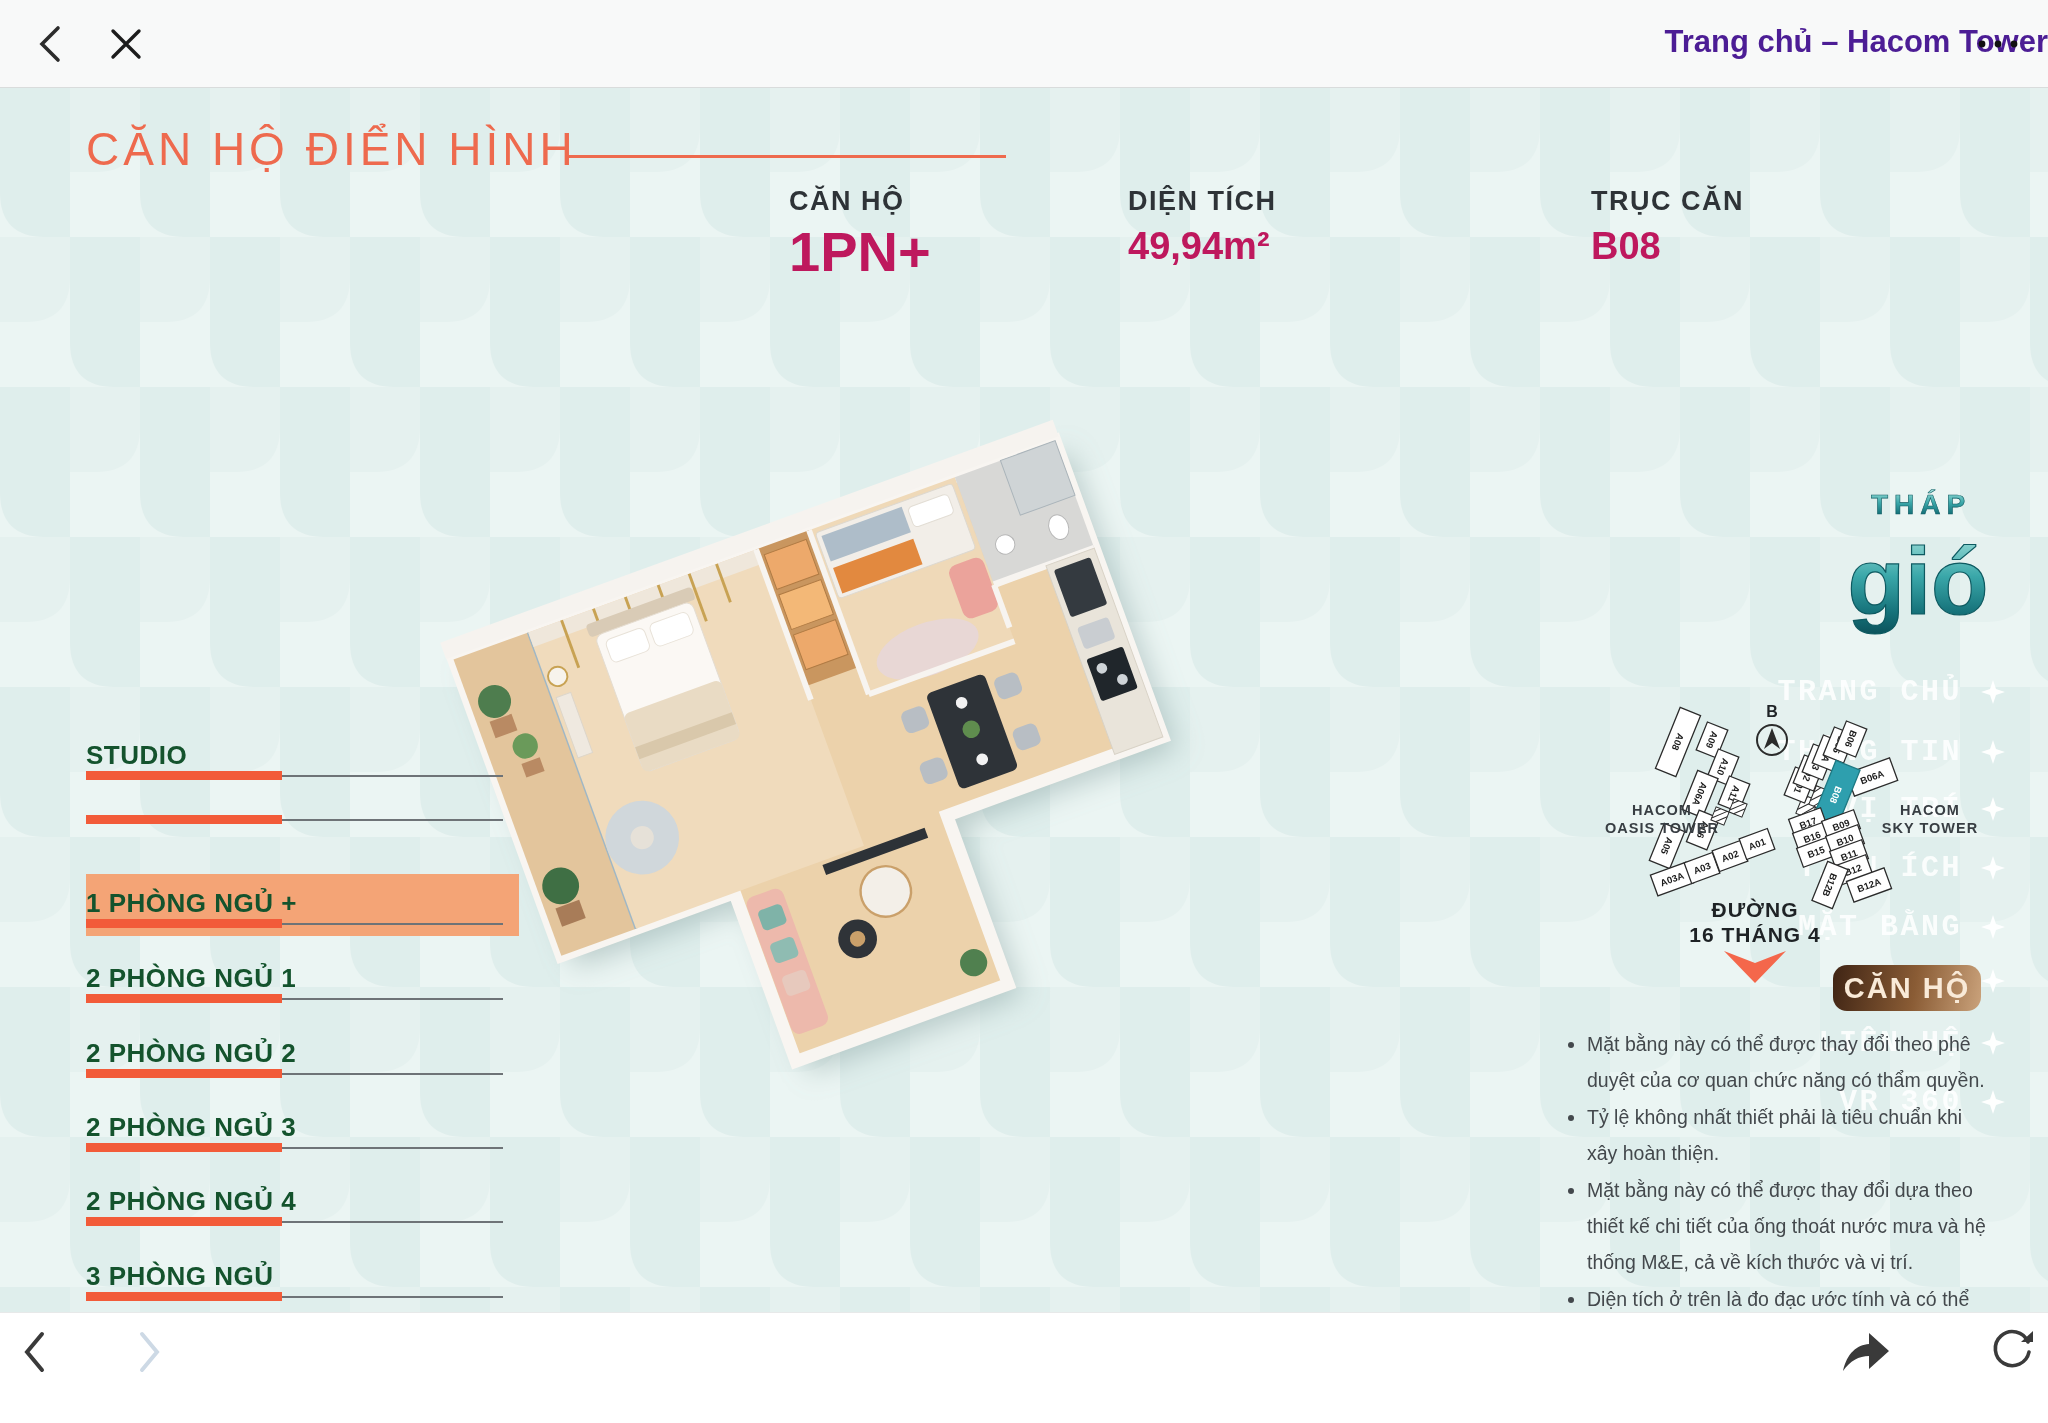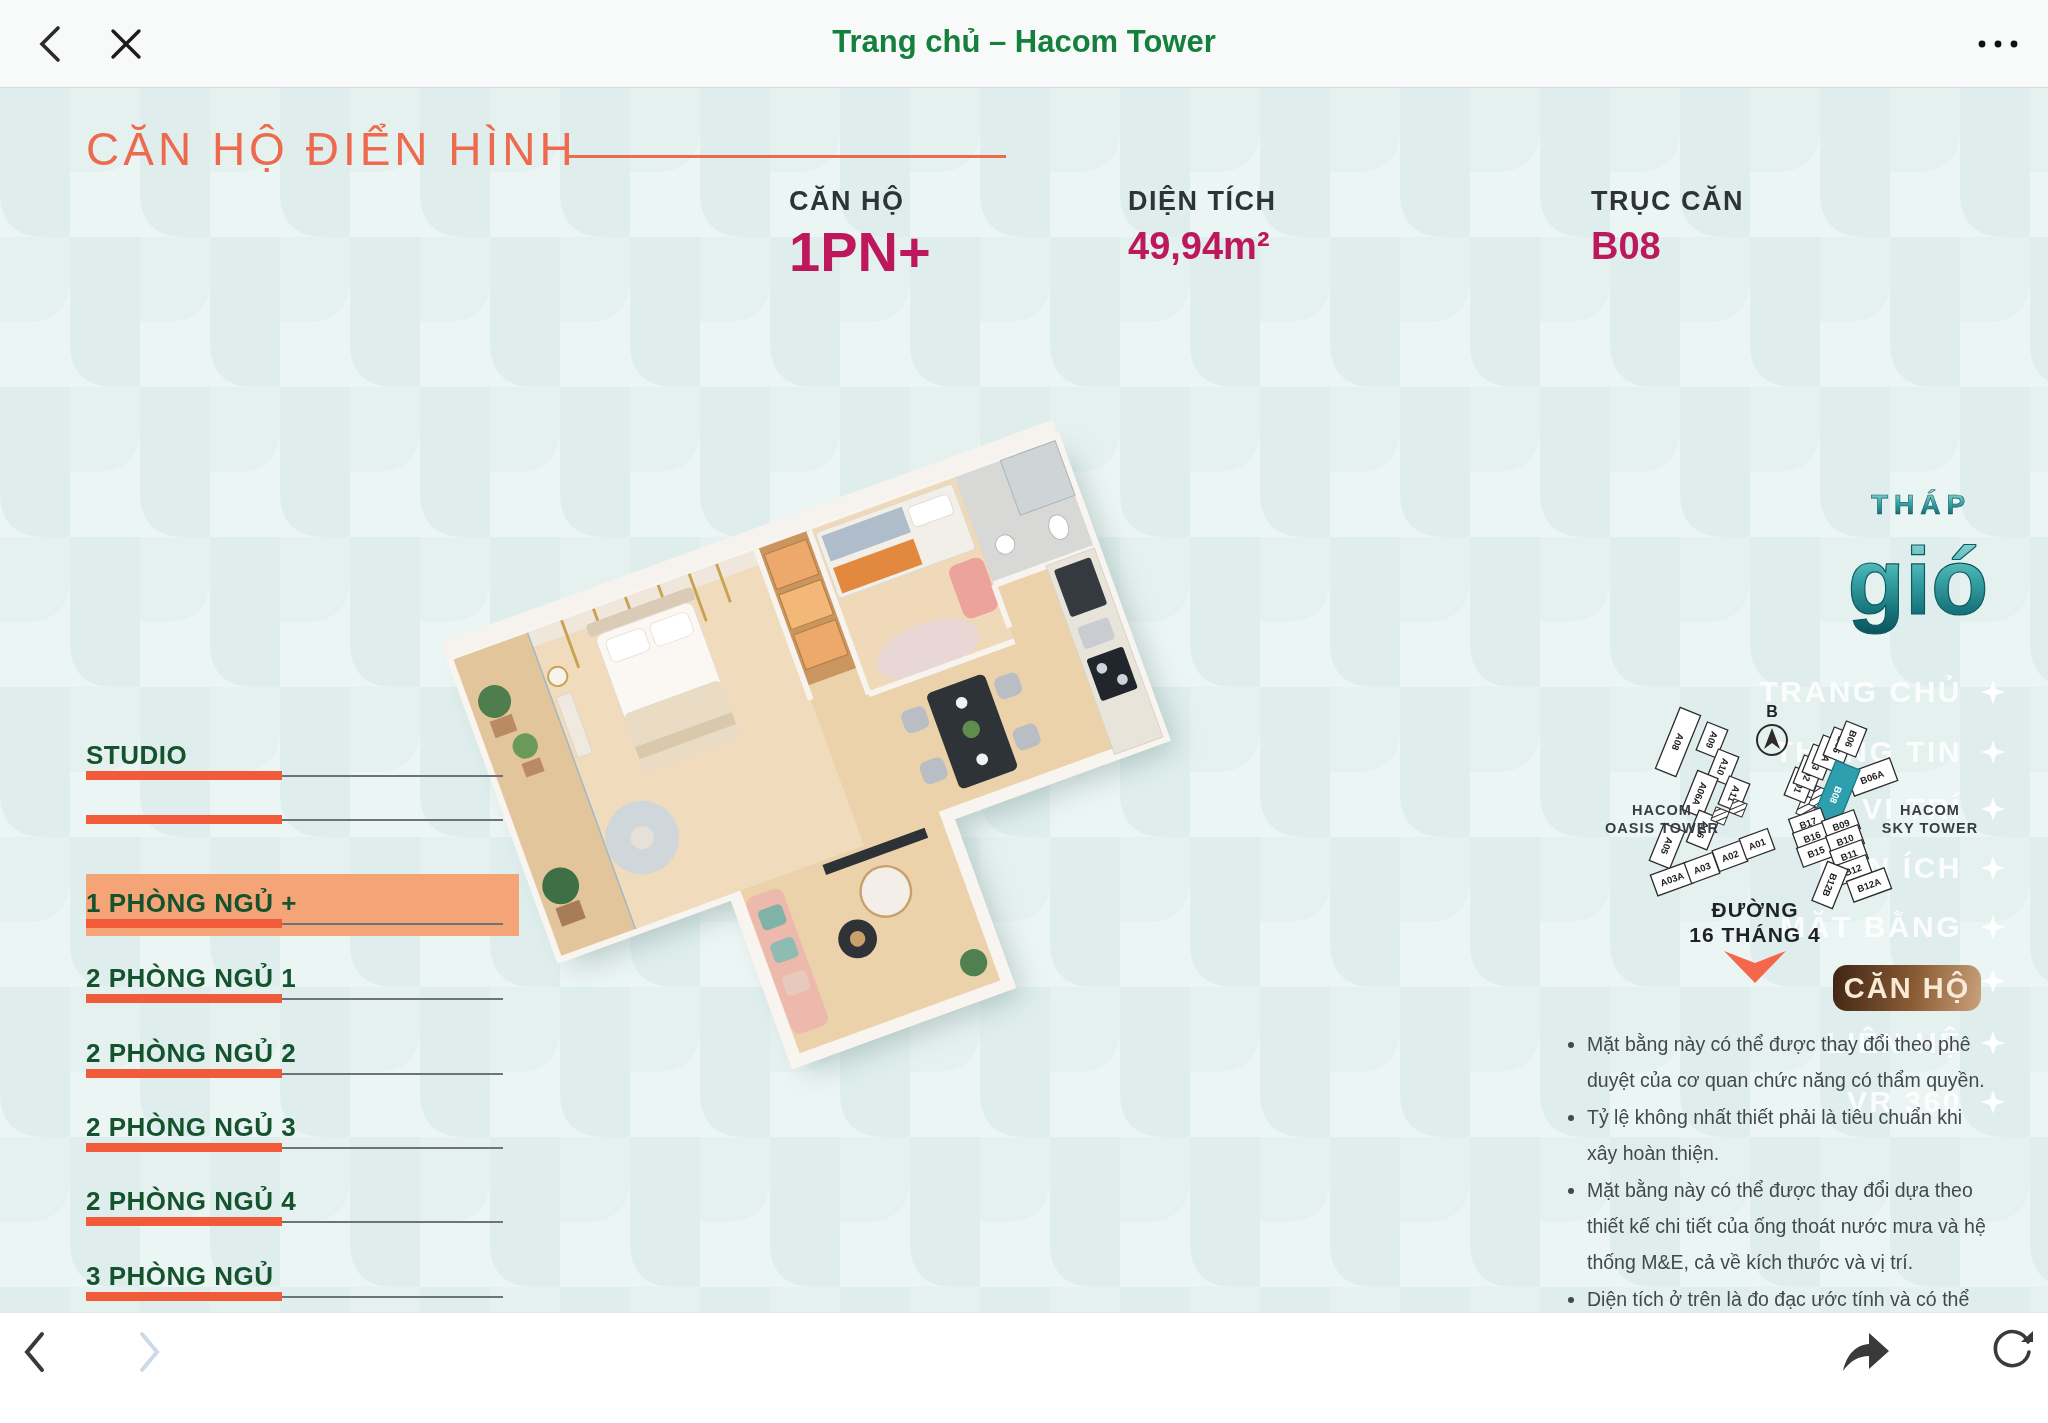--- a/index.html
+++ b/index.html
@@ -1,22 +1,22 @@
 <!DOCTYPE html>
 <html><head>
 <meta charset="utf-8">
 <style>
   html,body{margin:0;padding:0;background:#cfd8d6;}
   #app{position:relative;width:2048px;height:1423px;overflow:hidden;background:#ebf5f3;
        font-family:"Liberation Sans",sans-serif;-webkit-font-smoothing:antialiased;}
   
   .topbar{position:absolute;left:0;top:0;width:2048px;height:87px;background:#f8f9f9;
           border-bottom:1px solid #d9dcdc;z-index:20;}
-  .topbar .ttl{position:absolute;left:0;right:0;top:24px;text-align:center;
-               font-size:31px;font-weight:700;color:#15803d;}
+  .topbar .ttl{position:absolute;left:0;right:0;top:24px;text-align:right;
+               font-size:31px;font-weight:700;color:#4c1d95;}
   .tb-ic{position:absolute;top:0;height:87px;display:flex;align-items:center;justify-content:center;}
   
   .hero-bg{position:absolute;left:0;top:87px;width:2048px;height:1226px;z-index:0;}
   
   .sec-title{position:absolute;left:86px;top:122px;font-size:46px;letter-spacing:4px;
              color:#ee6a4e;font-weight:400;z-index:3;}
   .sec-rule{position:absolute;left:568px;top:155px;width:438px;height:3px;background:#ee6a4e;z-index:3;}
   .spec{position:absolute;top:186px;z-index:3;}
   .spec .lb{font-size:27px;font-weight:700;letter-spacing:1.5px;color:#2e3337;}
   .spec .val{margin-top:8px;color:#be185d;font-weight:700;}
@@ -25,21 +25,21 @@
   .spec.c2 .val,.spec.c3 .val{font-size:38px;}
   
   .menu-item{position:absolute;left:86px;width:417px;font-size:26px;font-weight:600;
              color:#14532d;letter-spacing:.5px;z-index:4;cursor:pointer;}
   .menu-item .lbl{display:block;line-height:30px;}
   .menu-item .rule{position:relative;height:9px;margin-top:1px;}
   .menu-item .rule .ln{position:absolute;left:0;right:0;top:4px;height:2px;background:#6e7377;}
   .menu-item .rule .br{position:absolute;left:0;top:0;width:196px;height:9px;background:#f25b39;}
   .menu-item.sel{background:#f4a476;padding:14px 16px 8px 0;}
   
-  .nav-row{position:absolute;right:42px;height:40px;display:flex;align-items:center;z-index:1;}
+  .nav-row{position:absolute;right:42px;height:40px;display:flex;align-items:center;z-index:1;font-family:Liberation Mono, monospace;}
   .nav-row .nl{font-size:30px;font-weight:600;letter-spacing:2.5px;color:rgba(255,255,255,.85);
                margin-right:18px;}
   .nav-row .dm{width:26px;height:26px;flex:0 0 aupx;}
   .cta-btn{position:absolute;left:1833px;top:965px;width:148px;height:46px;border:none;border-radius:14px;
            background:linear-gradient(100deg,#3f2414 0%,#8a5c35 55%,#caa27b 100%);
            color:#f9ead8;font-size:29px;font-weight:600;letter-spacing:2px;z-index:6;
            font-family:"Liberation Sans",sans-serif;cursor:pointer;}
   .cta-dm{position:absolute;right:42px;top:968px;z-index:6;}
   
   .disc{position:absolute;left:1563px;top:1026px;width:424px;height:286px;overflow:hidden;z-index:6;}

